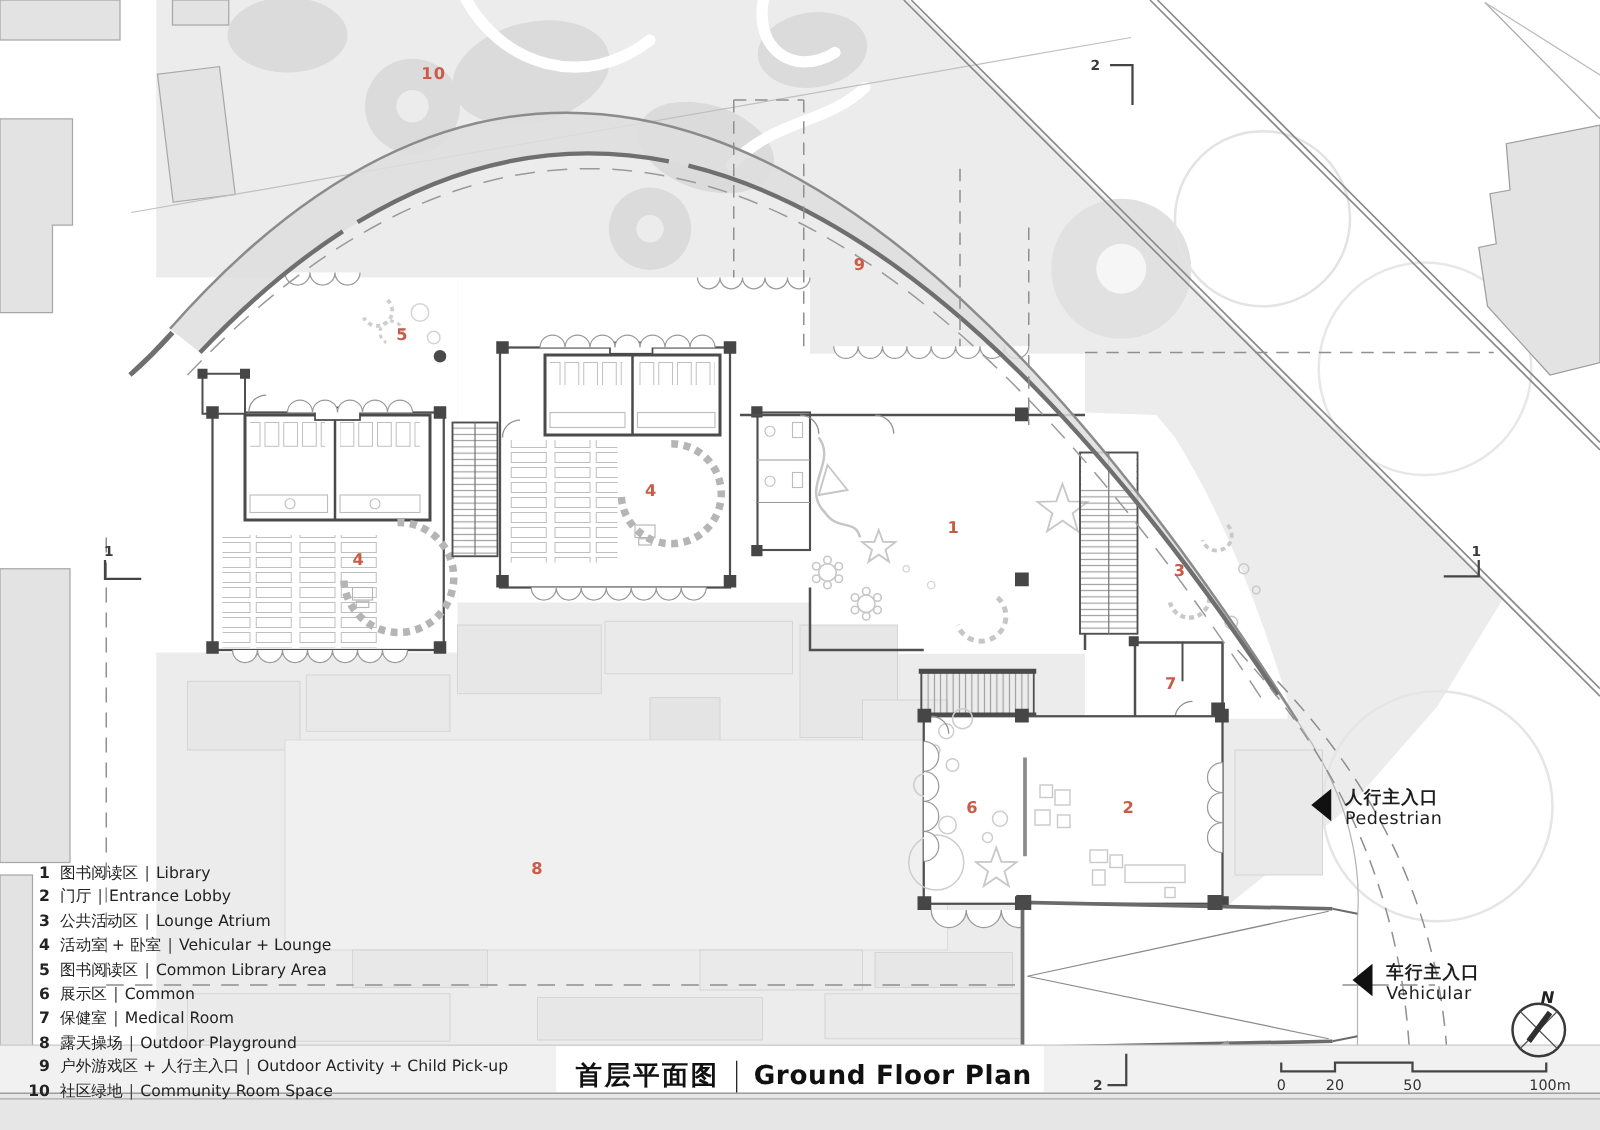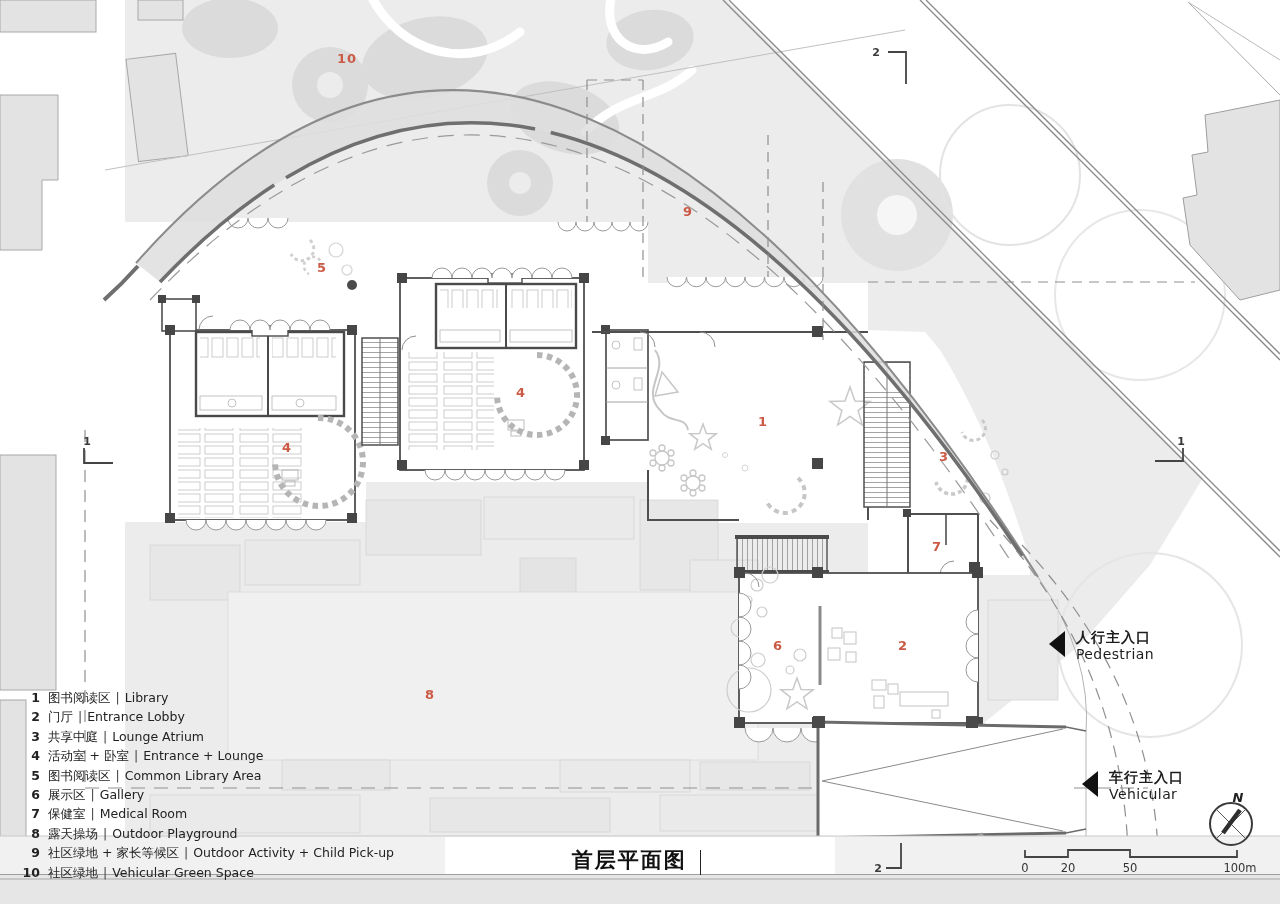--- a/index.html
+++ b/index.html
@@ -430,66 +430,67 @@
         <span>Library</span>
       </div>
     <div class="lrow">
         <span class="lnum">2</span>
         <span>门厅</span>
         <span class="lsep">|</span>
         <span>Entrance Lobby</span>
       </div>
     <div class="lrow">
         <span class="lnum">3</span>
-        <span>共享中庭</span>
+        <span>公共活动区</span>
         <span class="lsep">|</span>
         <span>Lounge Atrium</span>
       </div>
     <div class="lrow">
         <span class="lnum">4</span>
         <span>活动室 + 卧室</span>
         <span class="lsep">|</span>
-        <span>Entrance + Lounge</span>
+        <span>Vehicular + Lounge</span>
       </div>
     <div class="lrow">
         <span class="lnum">5</span>
         <span>图书阅读区</span>
         <span class="lsep">|</span>
         <span>Common Library Area</span>
       </div>
     <div class="lrow">
         <span class="lnum">6</span>
         <span>展示区</span>
         <span class="lsep">|</span>
-        <span>Gallery</span>
+        <span>Common</span>
       </div>
     <div class="lrow">
         <span class="lnum">7</span>
         <span>保健室</span>
         <span class="lsep">|</span>
         <span>Medical Room</span>
       </div>
     <div class="lrow">
         <span class="lnum">8</span>
         <span>露天操场</span>
         <span class="lsep">|</span>
         <span>Outdoor Playground</span>
       </div>
     <div class="lrow">
         <span class="lnum">9</span>
-        <span>社区绿地 + 家长等候区</span>
+        <span>户外游戏区 + 人行主入口</span>
         <span class="lsep">|</span>
         <span>Outdoor Activity + Child Pick-up</span>
       </div>
     <div class="lrow">
         <span class="lnum">10</span>
         <span>社区绿地</span>
         <span class="lsep">|</span>
-        <span>Vehicular Green Space</span>
+        <span>Community Room Space</span>
       </div>
   </div>
 
   <div class="titlebar">
     <span class="title-zh">首层平面图</span>
     <span class="title-sep">|</span>
+    <span class="title-en">Ground Floor Plan</span>
   </div>
 
 </div>
 
 </body></html>

